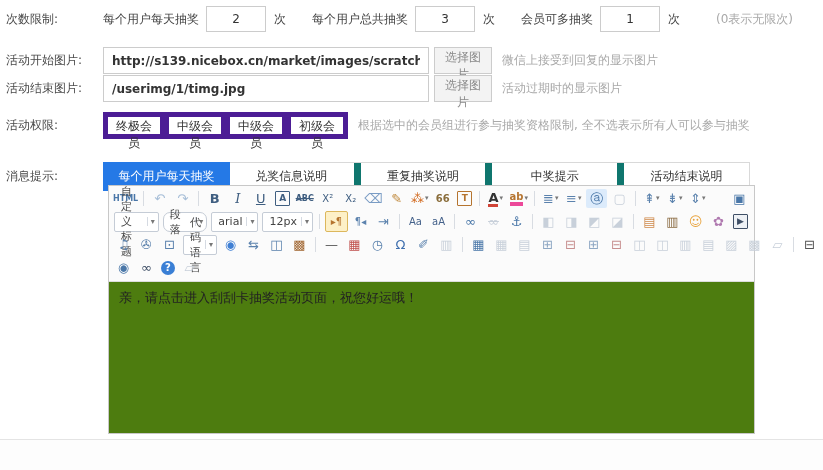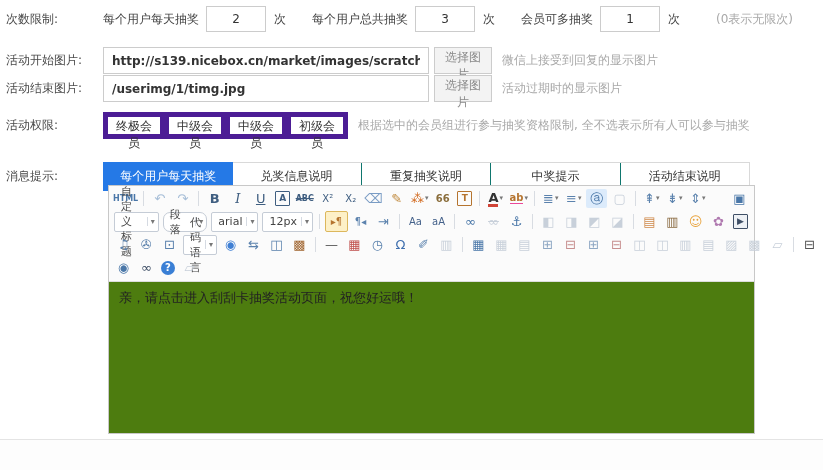--- a/index.html
+++ b/index.html
@@ -9,40 +9,40 @@
   .flabel{width:103px;padding-left:6px;box-sizing:border-box;color:#4a4a4a;flex:none;}
   .inline-label{color:#444;margin-right:7px;}
   .num-input{width:54px;height:22px;border:1px solid #ccc;text-align:center;font-size:12px;color:#333;font-family:inherit;margin-right:8px;}
   .suffix{margin-right:26px;color:#444;}
   .hint{color:#a9a9a9;margin-left:10px;}
   .url-input{width:308px;height:25px;border:1px solid #ccc;padding:0 8px;font-size:12px;font-weight:600;color:#333;font-family:inherit;}
   .pick-btn{height:27px;width:58px;margin-left:5px;background:#f3f3f3;border:1px solid #ccc;color:#8a8a8a;font-size:12px;cursor:pointer;font-family:inherit;}
   .member-btn{width:62px;height:27px;background:#fff;border:5px solid #4c1d95;color:#333;font-size:12px;margin-left:-1px;cursor:pointer;font-family:inherit;}
   .member-btn:first-child{margin-left:0;}
   #tabs-bar{width:647px;height:29px;border:1px solid #d9d9d9;display:flex;box-sizing:border-box;background:#fff;}
-  .tab{flex:1;display:flex;align-items:center;justify-content:center;font-size:12px;color:#333;cursor:pointer;border-right:1px solid #0f766e;}
+  .tab{flex:1;display:flex;align-items:center;justify-content:center;font-size:12px;color:#333;cursor:pointer;border-right:7px solid #0f766e;}
   .tab:last-child{border-right:none;}
   .tab.active{background:var(--accent);color:#fff;margin:-1px;padding:1px;border-right:none;}
   
   #editor{position:absolute;left:108px;top:185px;width:645px;height:247px;border:1px solid #c8c8c8;background:#4d7c0f;display:flex;flex-direction:column;}
   #toolbar{background:#fbfbfb;border-bottom:1px solid #dcdcdc;padding:1px 3px 2px 3px;}
   .tb-row{display:flex;align-items:center;height:23px;}
   .tb-btn{display:inline-flex;align-items:center;justify-content:center;min-width:21px;height:19px;margin:0 1px;border-radius:2px;font-size:13px;line-height:1;cursor:pointer;color:#44618a;}
   .tb-btn .car{font-size:7px;color:#777;margin-left:1px;}
   .tb-sep{width:1px;height:15px;background:#d8dce2;margin:0 4px;flex:none;}
   .tiny{font-size:8px;font-weight:bold;letter-spacing:0;}
   .small{font-size:10px;}
   .bold{font-weight:bold;}
   .italic{font-style:italic;font-family:"DejaVu Serif","Liberation Serif",serif;}
   .under .g{text-decoration:underline;}
   .strike .g{text-decoration:line-through;}
   .boxed{border:1px solid currentColor;min-width:13px;height:13px;margin:0 3px;font-size:9px;font-weight:bold;border-radius:1px;}
   .dark{background:#eef1f5;}
   .fore .g{border-bottom:3px solid #d04437;font-weight:bold;}
-  .back .g{border-bottom:1px solid #ec4899;font-weight:bold;}
+  .back .g{border-bottom:4px solid #ec4899;font-weight:bold;}
   .act{background:#fdf0c7;border:1px solid #dcb75c;color:#b5742f;}
   .hl{background:#dcebfb;}
   .dis{color:#c8d0da !important;cursor:default;}
   .circle{background:#3a7fd5;color:#fff;border-radius:50%;min-width:14px;height:14px;font-size:10px;font-weight:bold;margin:0 3px;}
   .mr-auto{margin-left:auto;}
   .tb-sel{display:inline-flex;justify-content:space-between;align-items:center;height:20px;border:1px solid #c5ccd6;background:#fff;font-size:11px;color:#444;padding:0 3px 0 6px;margin:0 2px;border-radius:2px;box-sizing:border-box;cursor:pointer;}
   .tb-sel .car{border-left:1px solid #d5dae2;padding-left:3px;margin-left:4px;font-size:8px;color:#777;}
   #editor-content{flex:1;padding:7px 10px;font-size:13px;color:#222;cursor:text;}
   
   #footer{position:absolute;left:0;right:0;top:439px;height:31px;border-top:1px solid #e4e4e4;background:#fdfdfd;}

